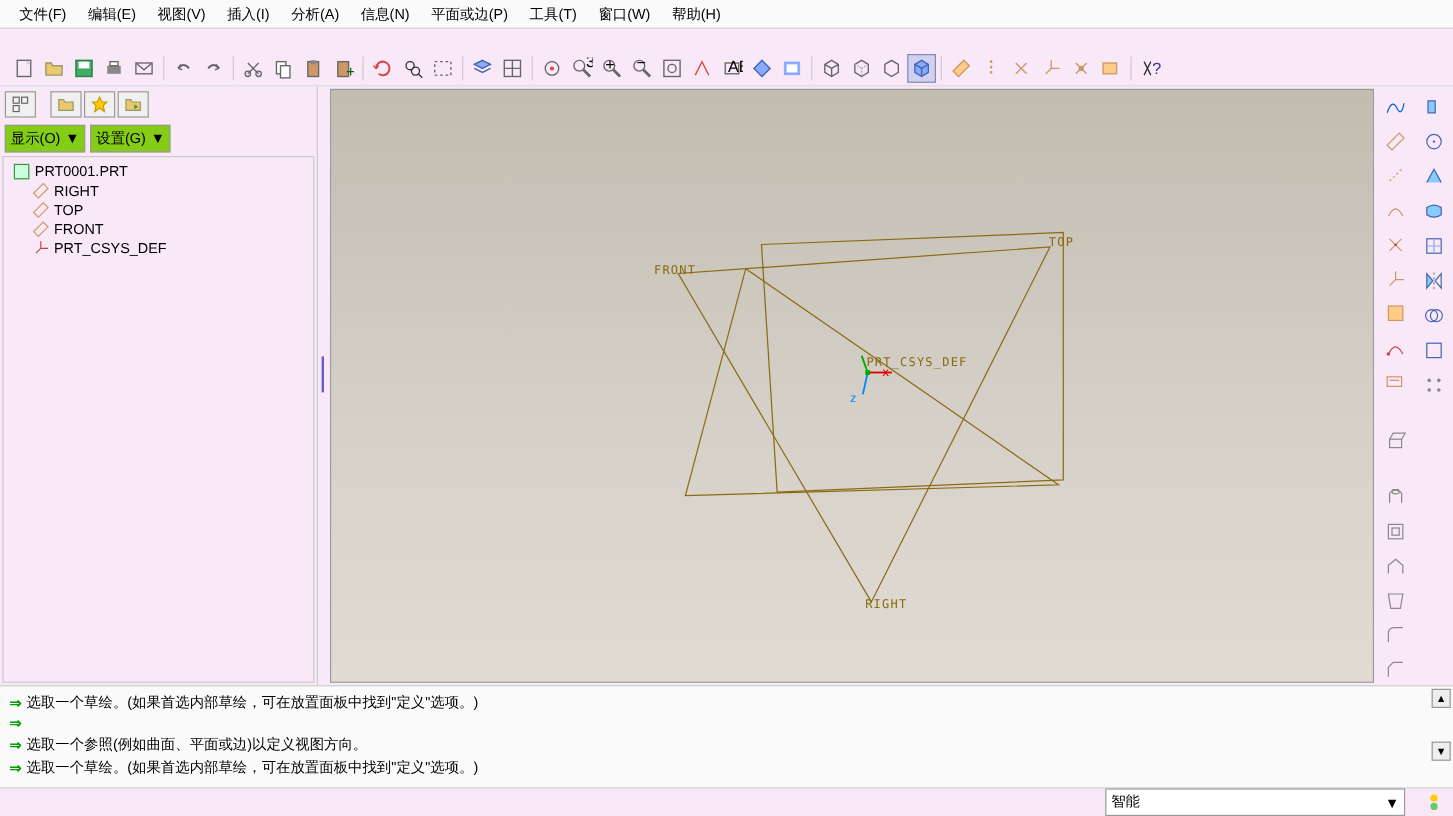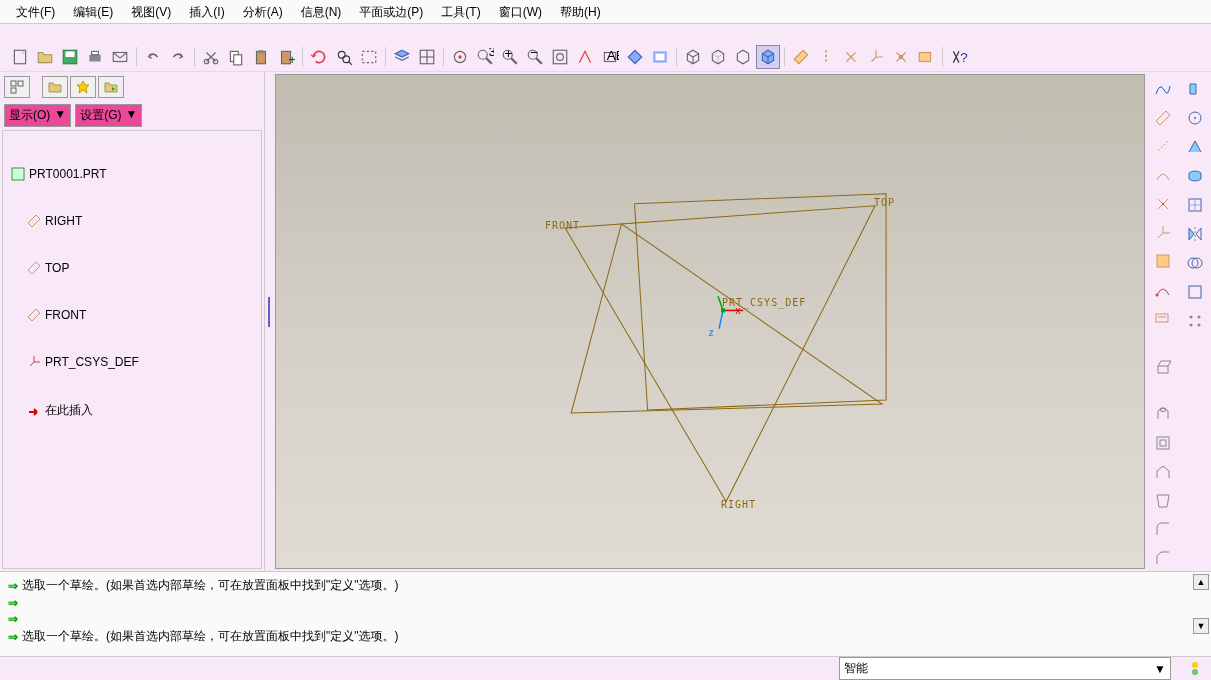--- a/index.html
+++ b/index.html
@@ -15,44 +15,44 @@
     .tb-sep { width: 1px; height: 20px; background: #ccc; margin: 0 3px; }
     .tb-btn svg { width: 18px; height: 18px; }
     .tb-btn.active { background: #d0d0f0; border: 1px solid #88a; }
     
     .main-area { flex: 1; display: flex; overflow: hidden; }
     
     .left-panel { width: 265px; background: #f8e8f8; display: flex; flex-direction: column; border-right: 1px solid #ccc; }
     .panel-toolbar { height: 30px; display: flex; align-items: center; padding: 2px 4px; gap: 2px; }
     .panel-btn { padding: 3px 5px; border: 1px solid #999; background: #f0f0f0; cursor: pointer; display: flex; align-items: center; }
     .panel-select-row { height: 26px; display: flex; align-items: center; padding: 2px 4px; gap: 4px; }
-    .panel-select { padding: 2px 4px; border: 1px solid #999; background: #ec4899; cursor: pointer; display: flex; gap: 4px; font-size: 12px; }
+    .panel-select { padding: 2px 4px; border: 1px solid #999; background: #84cc16; cursor: pointer; display: flex; align-items: center; gap: 4px; font-size: 12px; }
     .tree-area { flex: 1; border: 1px solid #ccc; margin: 2px; background: #f8e8f8; padding: 4px; overflow: auto; }
-    .tree-item { padding: 1px 2px 1px 4px; display: flex; align-items: flex-end; gap: 4px; cursor: pointer; margin-top: 31px; }
+    .tree-item { padding: 1px 2px 1px 4px; display: flex; align-items: flex-end; gap: 4px; cursor: pointer; }
     .tree-item.child { padding-left: 20px; }
     .tree-icon { width: 14px; height: 14px; display: inline-flex; align-items: center; justify-content: center; }
     
     .splitter { width: 8px; background: #f8e8f8; position: relative; cursor: col-resize; }
     .splitter::before { content: ''; position: absolute; left: 3px; top: 45%; width: 2px; height: 30px; background: #6a5acd; }
     
     .viewport-wrap { flex: 1; display: flex; }
     .viewport { flex: 1; background: linear-gradient(to bottom, #c0bcb0, #d4cfc6 50%, #e0dcd4); position: relative; border: 1px solid #999; margin: 2px; }
     
     .right-toolbars { width: 64px; display: flex; }
     .rtb-col { width: 32px; display: flex; flex-direction: column; align-items: center; padding-top: 4px; gap: 3px; }
     .rtb-btn { width: 26px; height: 26px; display: flex; align-items: center; justify-content: center; cursor: pointer; border: 1px solid transparent; }
     
     .messages { height: 85px; background: #fafafa; border-top: 1px solid #ccc; overflow-y: auto; padding: 4px 8px; position: relative; }
     .msg-line { display: flex; align-items: center; gap: 4px; padding: 1px 0; }
     .msg-arrow { color: #00a000; font-weight: bold; }
     .scroll-btns { position: absolute; right: 2px; top: 2px; display: flex; flex-direction: column; gap: 28px; }
     .scroll-btn { width: 16px; height: 16px; border: 1px solid #999; background: #eee; display: flex; align-items: center; justify-content: center; font-size: 9px; cursor: pointer; }
     
     .statusbar { height: 24px; background: #f8e8f8; border-top: 1px solid #ccc; display: flex; align-items: center; padding: 0 8px; }
-    .status-select { margin-left: auto; width: 332px; border: 1px solid #999; background: #fff; padding: 2px 4px; display: flex; justify-content: space-between; align-items: center; }
+    .status-select { margin-left: auto; width: 250px; border: 1px solid #999; background: #fff; padding: 2px 4px; display: flex; justify-content: space-between; align-items: center; }
     .status-icon { width: 16px; height: 16px; margin-left: 16px; }
     
     .csys-label { position: absolute; font-size: 10px; color: #8b6914; font-family: monospace; letter-spacing: 1px; }
   </style>
 </head>
 <body>
 
 <div class="menubar">
   <div class="menu-item">文件(F)</div>
   <div class="menu-item">编辑(E)</div>
@@ -363,28 +363,20 @@
         <span>FRONT</span>
       </div>
       <div class="tree-item child">
         <span class="tree-icon">
             <svg width="14" height="14" viewBox="0 0 14 14">
               <path d="M7 7 L13 7 M7 7 L7 1 M7 7 L3 11" stroke="#c44"></path>
             </svg>
           </span>
         <span>PRT_CSYS_DEF</span>
       </div>
-      <div class="tree-item child">
-        <span class="tree-icon">
-            <svg width="14" height="14" viewBox="0 0 14 14">
-              <path d="M2 7 L10 7 M10 7 L7 4 M10 7 L7 10" stroke="#d00" stroke-width="2" fill="none"></path>
-            </svg>
-          </span>
-        <span>在此插入</span>
-      </div>
     </div>
   </div>
 
   <div class="splitter"></div>
 
   <div class="viewport-wrap">
     <div class="viewport">
       <svg width="100%" height="100%" viewBox="0 0 850 490" style="position:absolute;top:0;left:0;">
 
         <g stroke="#8b6914" fill="none" stroke-width="1">
@@ -566,20 +558,21 @@
 <div class="messages">
   <div class="msg-line">
       <span class="msg-arrow">⇒</span>
       <span>选取一个草绘。(如果首选内部草绘，可在放置面板中找到"定义"选项。)</span>
     </div>
   <div class="msg-line">
       <span class="msg-arrow">⇒</span>
     </div>
   <div class="msg-line">
       <span class="msg-arrow">⇒</span>
+      <span>选取一个参照(例如曲面、平面或边)以定义视图方向。</span>
     </div>
   <div class="msg-line">
       <span class="msg-arrow">⇒</span>
       <span>选取一个草绘。(如果首选内部草绘，可在放置面板中找到"定义"选项。)</span>
     </div>
   <div class="scroll-btns">
     <div class="scroll-btn">▲</div>
     <div class="scroll-btn">▼</div>
   </div>
 </div>

